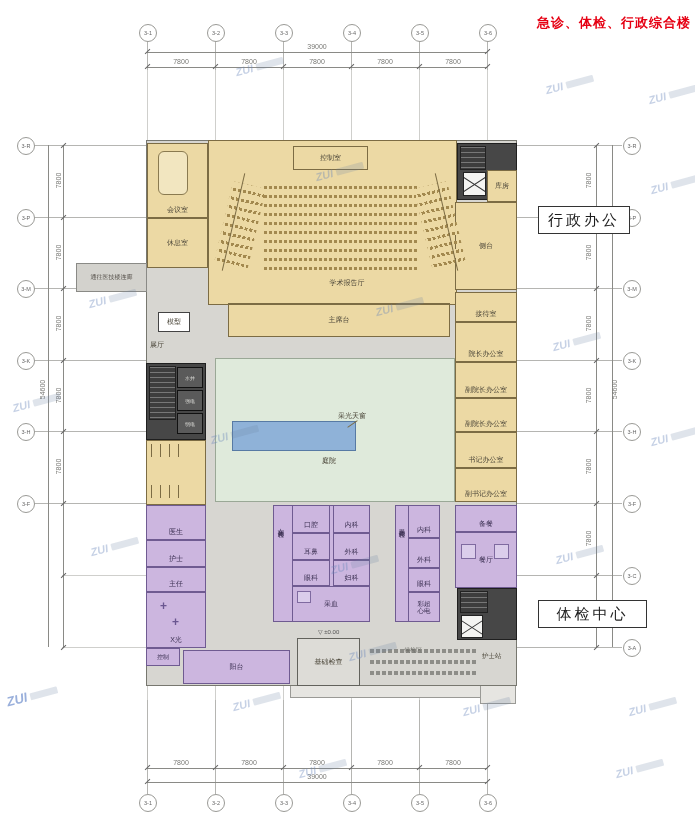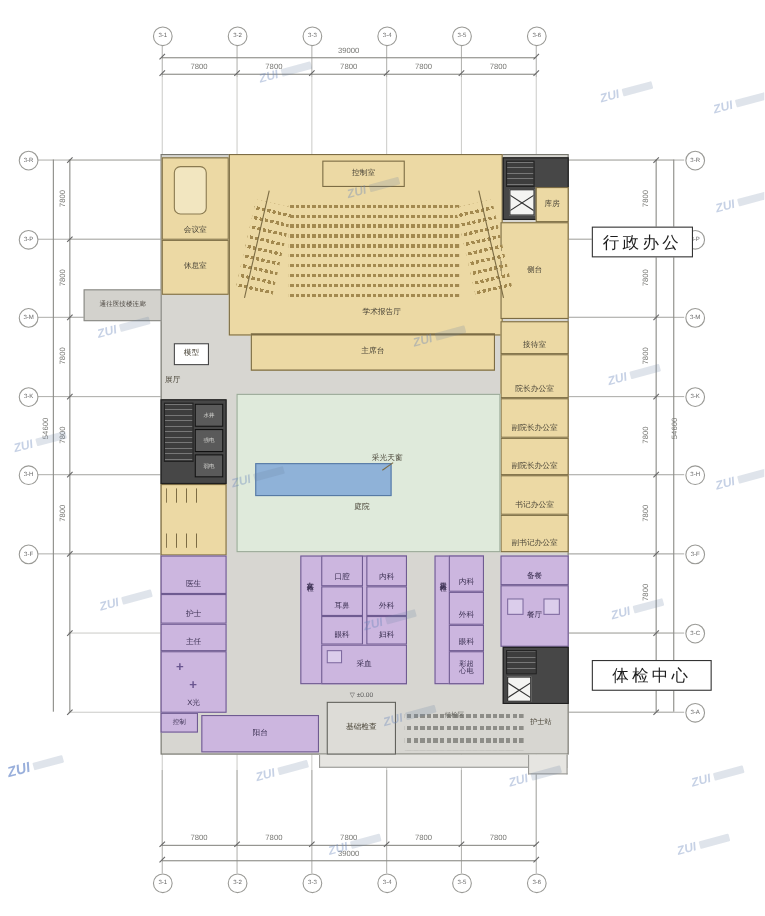--- a/index.html
+++ b/index.html
@@ -375,20 +375,21 @@
     <span>▽</span>
     <span>±0.00</span>
   </div>
 
   <div class="callout" style="left:538px;top:206px;width:90px;height:26px;">
       <span>行政办公</span>
     </div>
   <div class="callout" style="left:538px;top:600px;width:107px;height:26px;">
       <span>体检中心</span>
     </div>
+  <div id="title">急诊、体检、行政综合楼</div>
 
   <div id="wmlayer">
       <div class="wm" style="left: 235px; top: 60px;">ZUI</div>
       <div class="wm" style="left: 545px; top: 78px;">ZUI</div>
       <div class="wm" style="left: 648px; top: 88px;">ZUI</div>
       <div class="wm" style="left: 315px; top: 165px;">ZUI</div>
       <div class="wm" style="left: 650px; top: 178px;">ZUI</div>
       <div class="wm" style="left: 88px; top: 292px;">ZUI</div>
       <div class="wm" style="left: 375px; top: 300px;">ZUI</div>
       <div class="wm" style="left: 552px; top: 335px;">ZUI</div>

